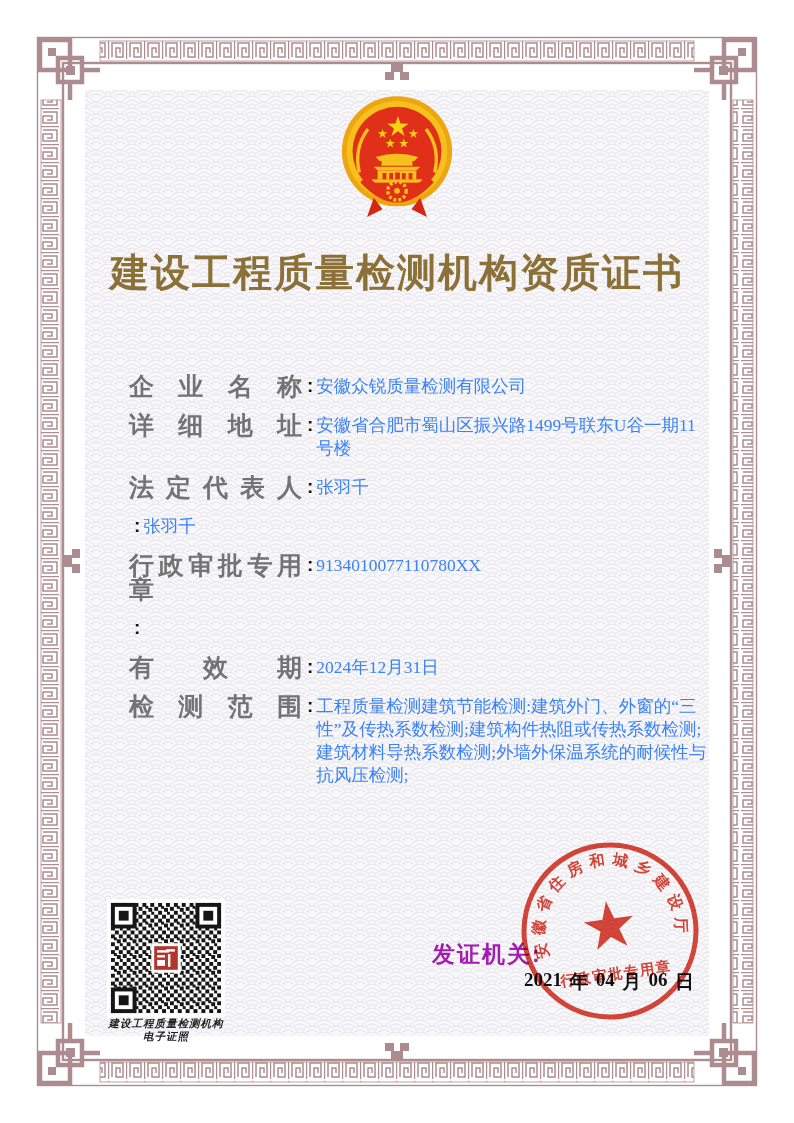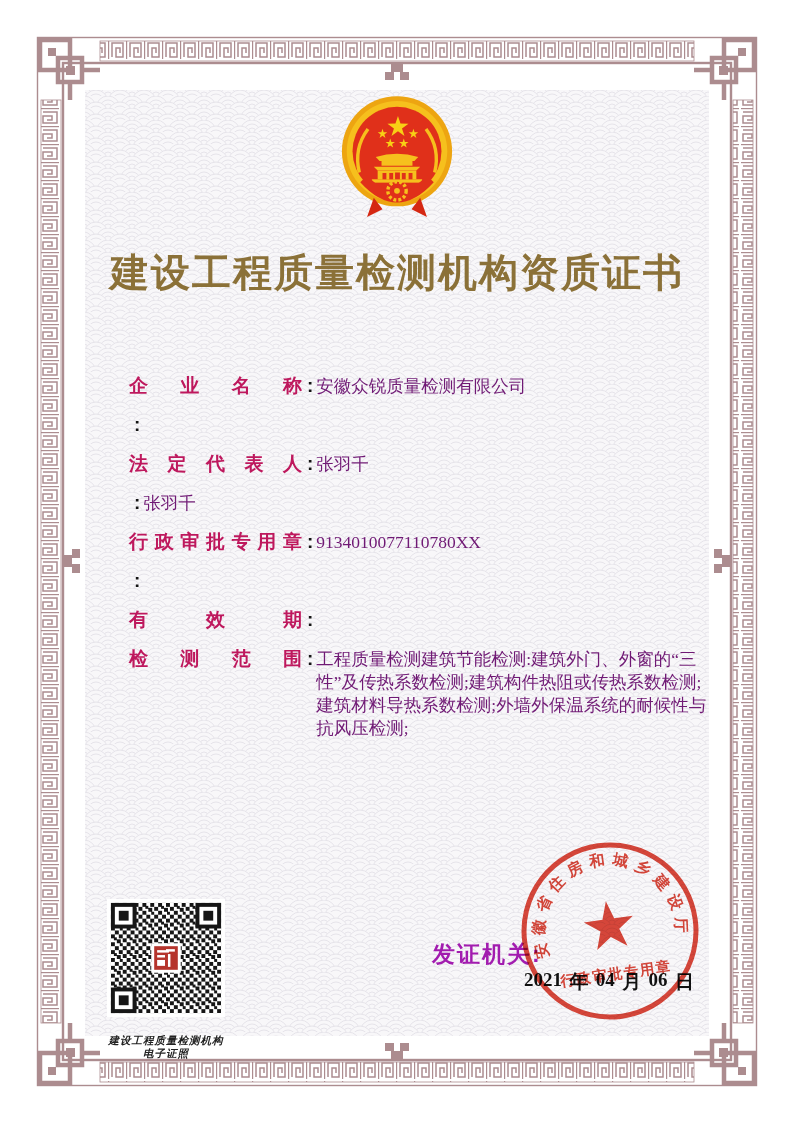--- a/index.html
+++ b/index.html
@@ -5,28 +5,28 @@
   html,body{margin:0;padding:0;background:#ffffff;}
   .page{position:relative;width:794px;height:1123px;background:#ffffff;overflow:hidden;
         font-family:"Liberation Sans",sans-serif;}
   .layer{position:absolute;left:0;top:0;}
   .title{position:absolute;left:0;top:246px;width:794px;text-align:center;margin:0;
          font-size:39px;font-weight:800;letter-spacing:2px;color:#8b7138;
          font-family:"Liberation Sans",sans-serif;}
   .emblem{position:absolute;left:339px;top:95px;width:116px;height:126px;}
   .fields{position:absolute;left:129px;top:374px;width:580px;}
   .row{display:flex;align-items:flex-start;margin-bottom:15px;}
-  .lab{flex:none;width:173px;font-weight:700;font-size:19px;line-height:24px;color:#be185d;
+  .lab{flex:none;width:173px;font-weight:700;font-size:25px;line-height:24px;color:#737373;
        text-align:justify;text-align-last:justify;text-justify:inter-character;}
   .colon{flex:none;font-weight:700;font-size:19px;line-height:24px;color:#141414;margin:0 3px 0 5px;}
   .val{flex:1;font-family:"Liberation Serif",serif;font-size:17.5px;line-height:23px;
-       color:#701a75;padding-top:1px;}
+       color:#3b82f6;padding-top:1px;}
   .qr{position:absolute;left:86px;top:899px;width:160px;text-align:center;}
   .qr svg{display:block;margin:0 auto;}
-  .qr-cap{margin-top:17px;font-size:10.5px;font-weight:700;font-style:italic;line-height:13px;
+  .qr-cap{margin-top:0;font-size:10.5px;font-weight:700;font-style:italic;line-height:13px;
           letter-spacing:1px;color:#222;font-family:"Liberation Serif",serif;}
   .issuer{position:absolute;left:432px;top:939px;font-size:23px;font-weight:700;
           letter-spacing:2px;color:#a21caf;}
   .date{position:absolute;left:524px;top:969px;width:170px;display:flex;
         justify-content:space-between;font-family:"Liberation Serif",serif;
         font-size:19px;font-weight:700;color:#111;z-index:5;}
   .seal{position:absolute;left:516px;top:837px;width:188px;height:188px;z-index:6;
         transform:rotate(-8deg);mix-blend-mode:multiply;opacity:.93;}
 </style>
 </head>
@@ -135,21 +135,23 @@
 
   <h1 class="title">建设工程质量检测机构资质证书</h1>
 
   <div class="fields">
     <div class="row">
       <span class="lab">企业名称</span>
         <span class="colon">:</span>
         <span class="val">安徽众锐质量检测有限公司</span>
     </div>
     <div class="row">
-        <span class="colon">:</span>
+      <span class="lab">详细地址</span>
+        <span class="colon">:</span>
+        <span class="val">安徽省合肥市蜀山区振兴路1499号联东U谷一期11号楼</span>
     </div>
     <div class="row">
       <span class="lab">法定代表人</span>
         <span class="colon">:</span>
         <span class="val">张羽千</span>
     </div>
     <div class="row">
         <span class="colon">:</span>
         <span class="val">张羽千</span>
     </div>
@@ -157,20 +159,21 @@
       <span class="lab">行政审批专用章</span>
         <span class="colon">:</span>
         <span class="val">9134010077110780XX</span>
     </div>
     <div class="row">
         <span class="colon">:</span>
     </div>
     <div class="row">
       <span class="lab">有效期</span>
         <span class="colon">:</span>
+        <span class="val">2024年12月31日</span>
     </div>
     <div class="row">
       <span class="lab">检测范围</span>
         <span class="colon">:</span>
         <span class="val">工程质量检测建筑节能检测:建筑外门、外窗的“三性”及传热系数检测;建筑构件热阻或传热系数检测;建筑材料导热系数检测;外墙外保温系统的耐候性与抗风压检测;</span>
     </div>
   </div>
 
   <div class="qr">
     <svg width="118" height="118" viewBox="0 0 120 120" aria-hidden="true">

